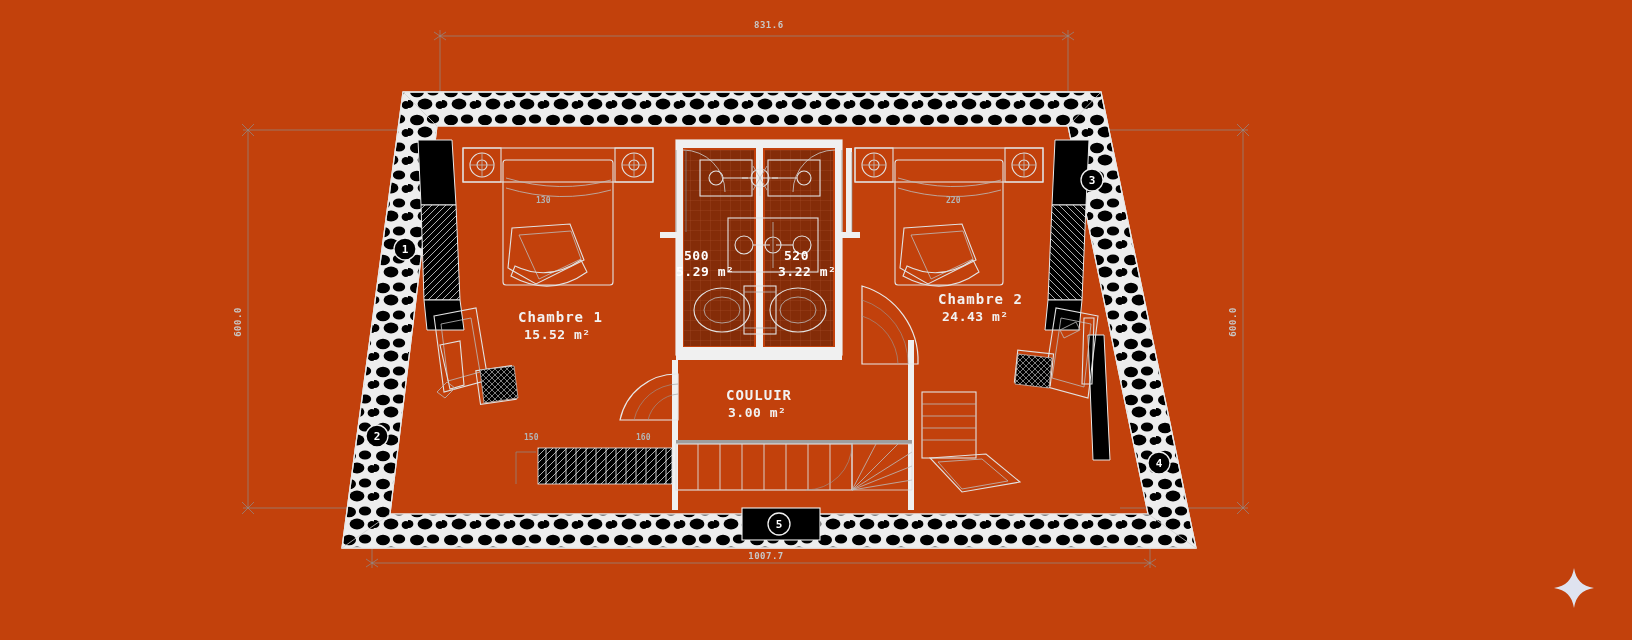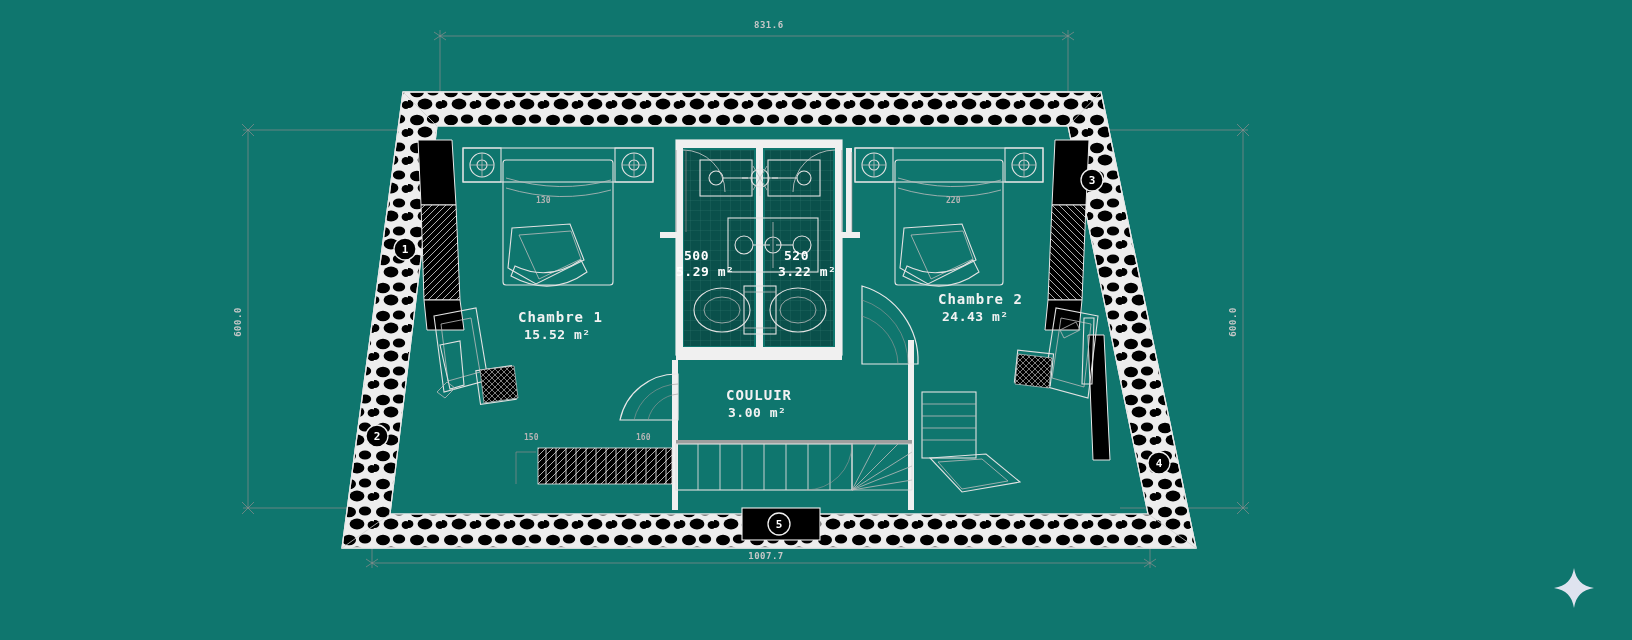--- a/index.html
+++ b/index.html
@@ -2,21 +2,21 @@
 <html><head>
 <meta charset="utf-8">
 <title>CAD Floor Plan</title>
 <style>
   html,body{margin:0;padding:0;background:#000;}
   body{
     width:1632px;height:640px;overflow:hidden;
     font-family:"DejaVu Sans Mono", monospace;
     color:#fff;position:relative;
   }
-  #stage{position:absolute;inset:0;background:#0f766e;}
+  #stage{position:absolute;inset:0;background:#c2410c;}
   svg#plan{position:absolute;left:0;top:0;width:1632px;height:640px;display:block;}
 
   .lbl{
     font-family:"DejaVu Sans Mono", monospace;
     fill:#f2f2f2;
     font-weight:bold;
     paint-order:stroke;
   }
   .room-name{font-size:14px;letter-spacing:1px;}
   .room-area{font-size:13px;letter-spacing:0.5px;}

